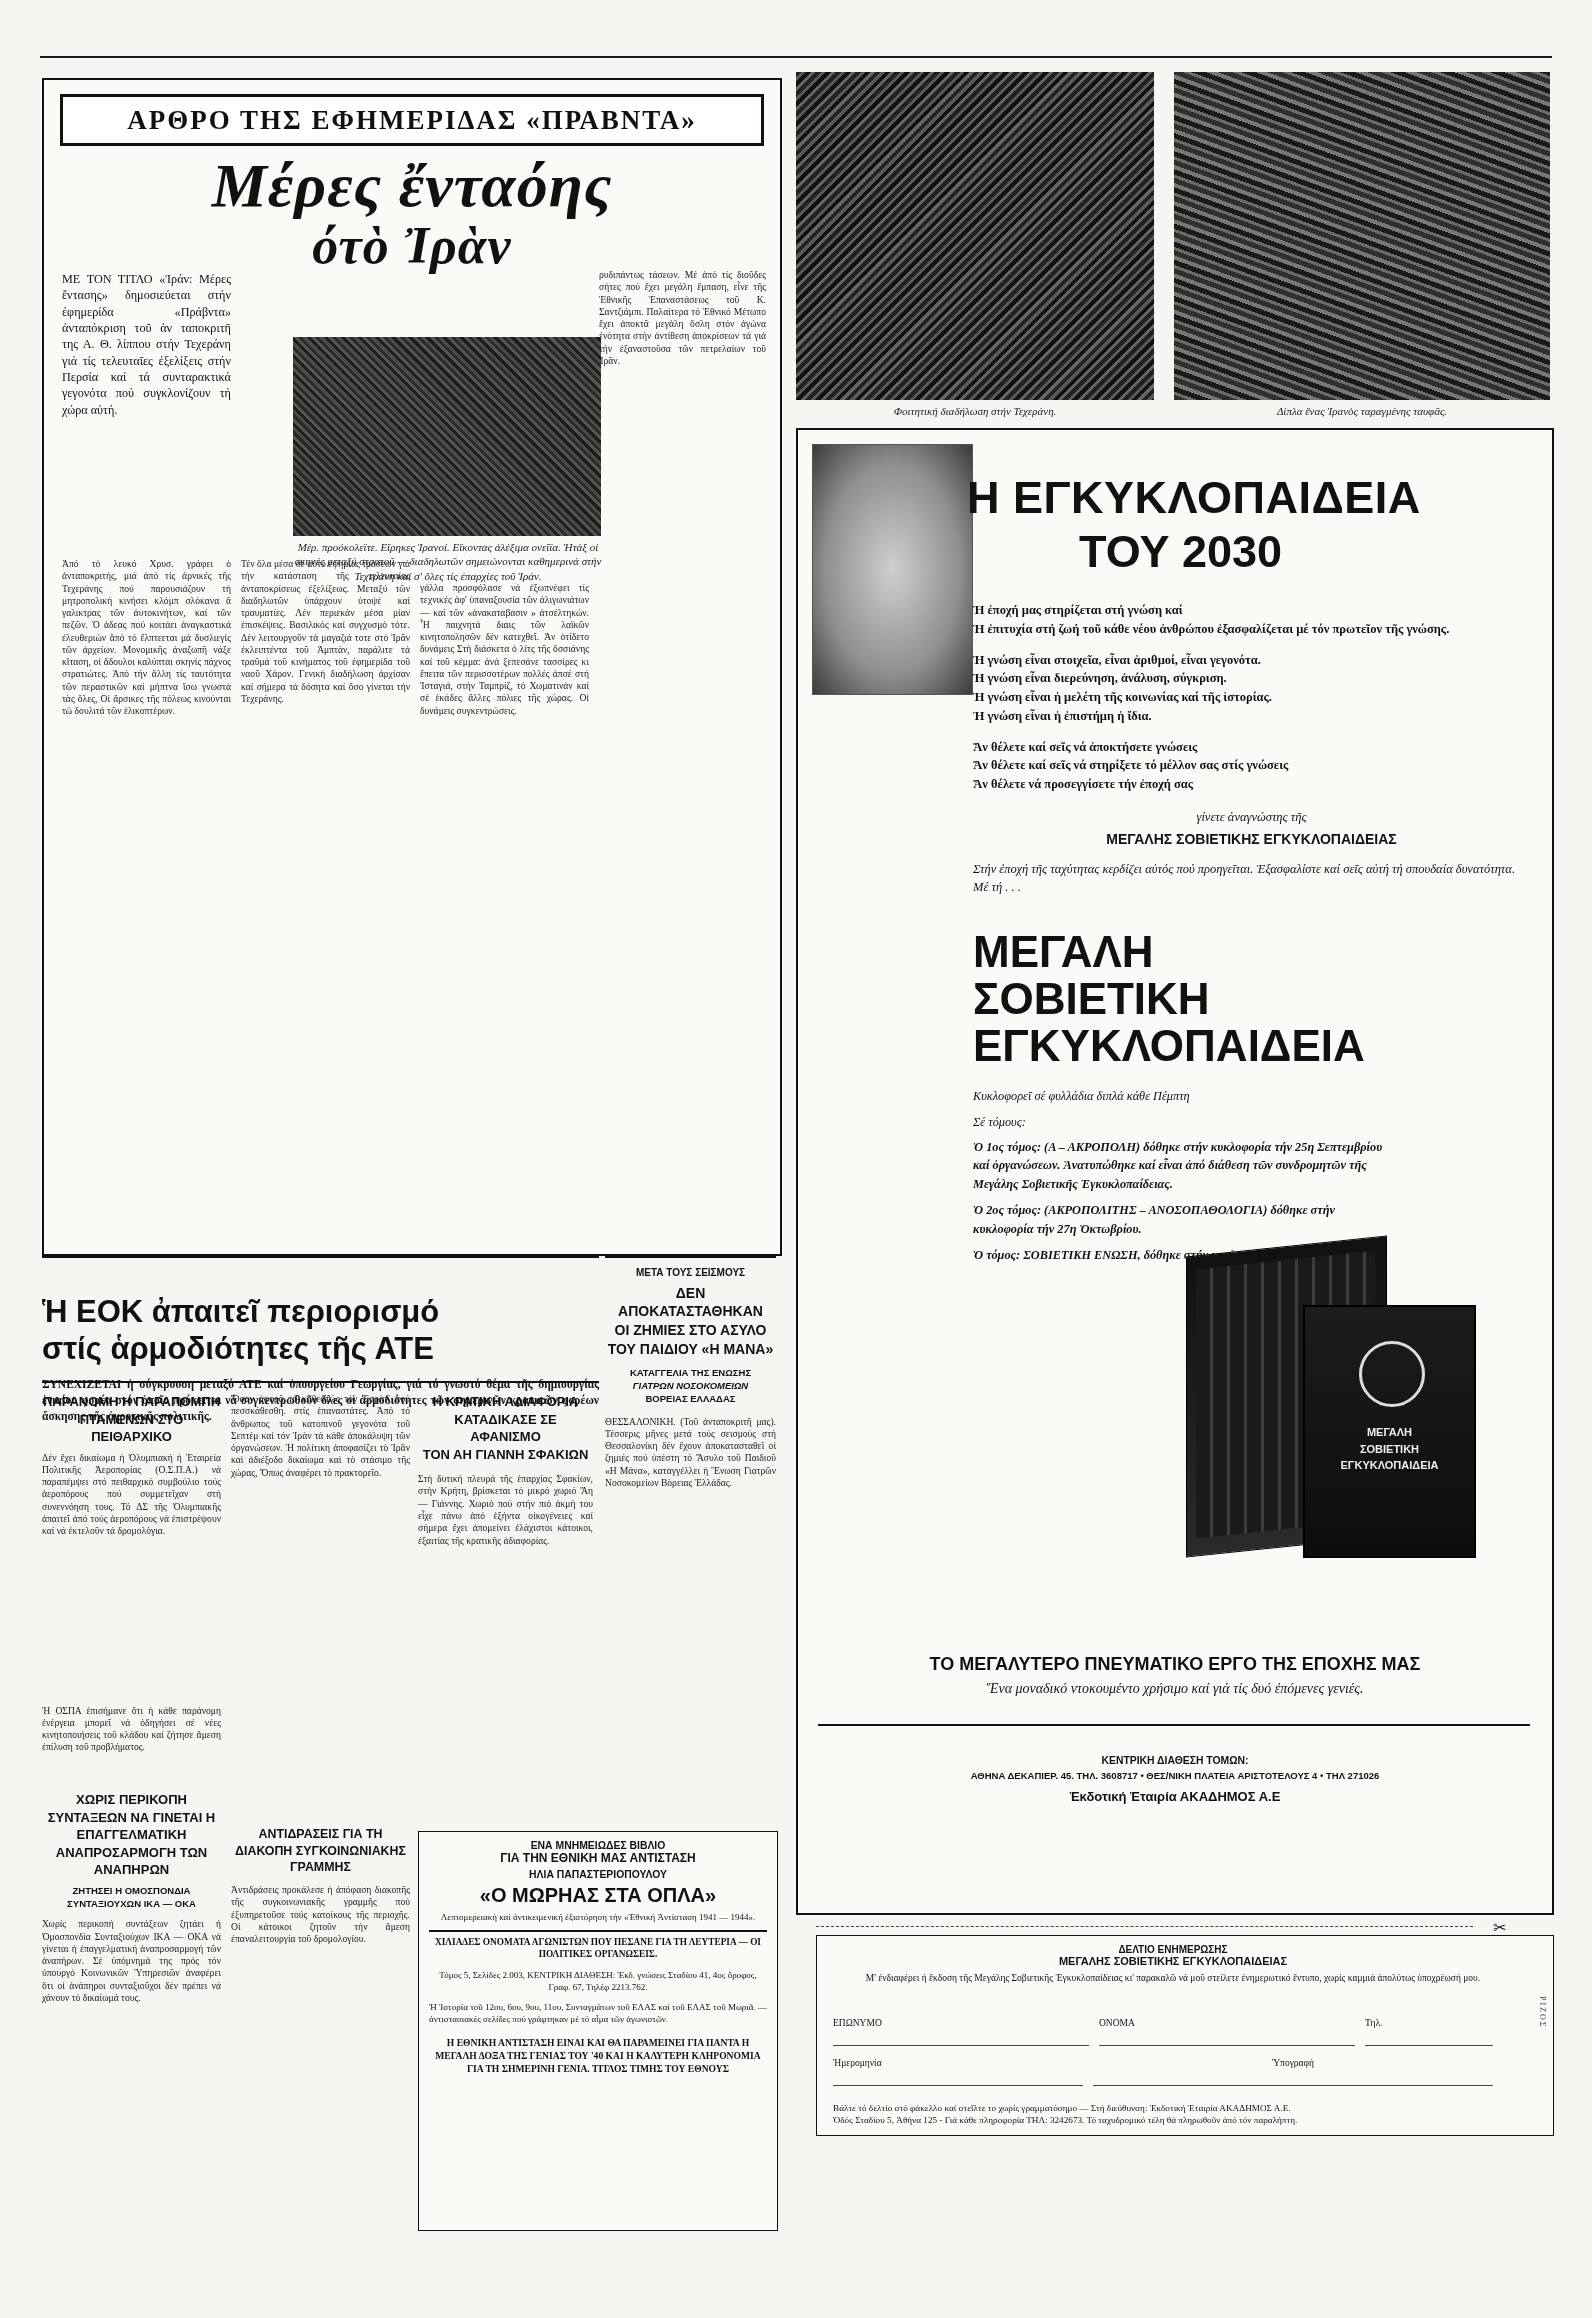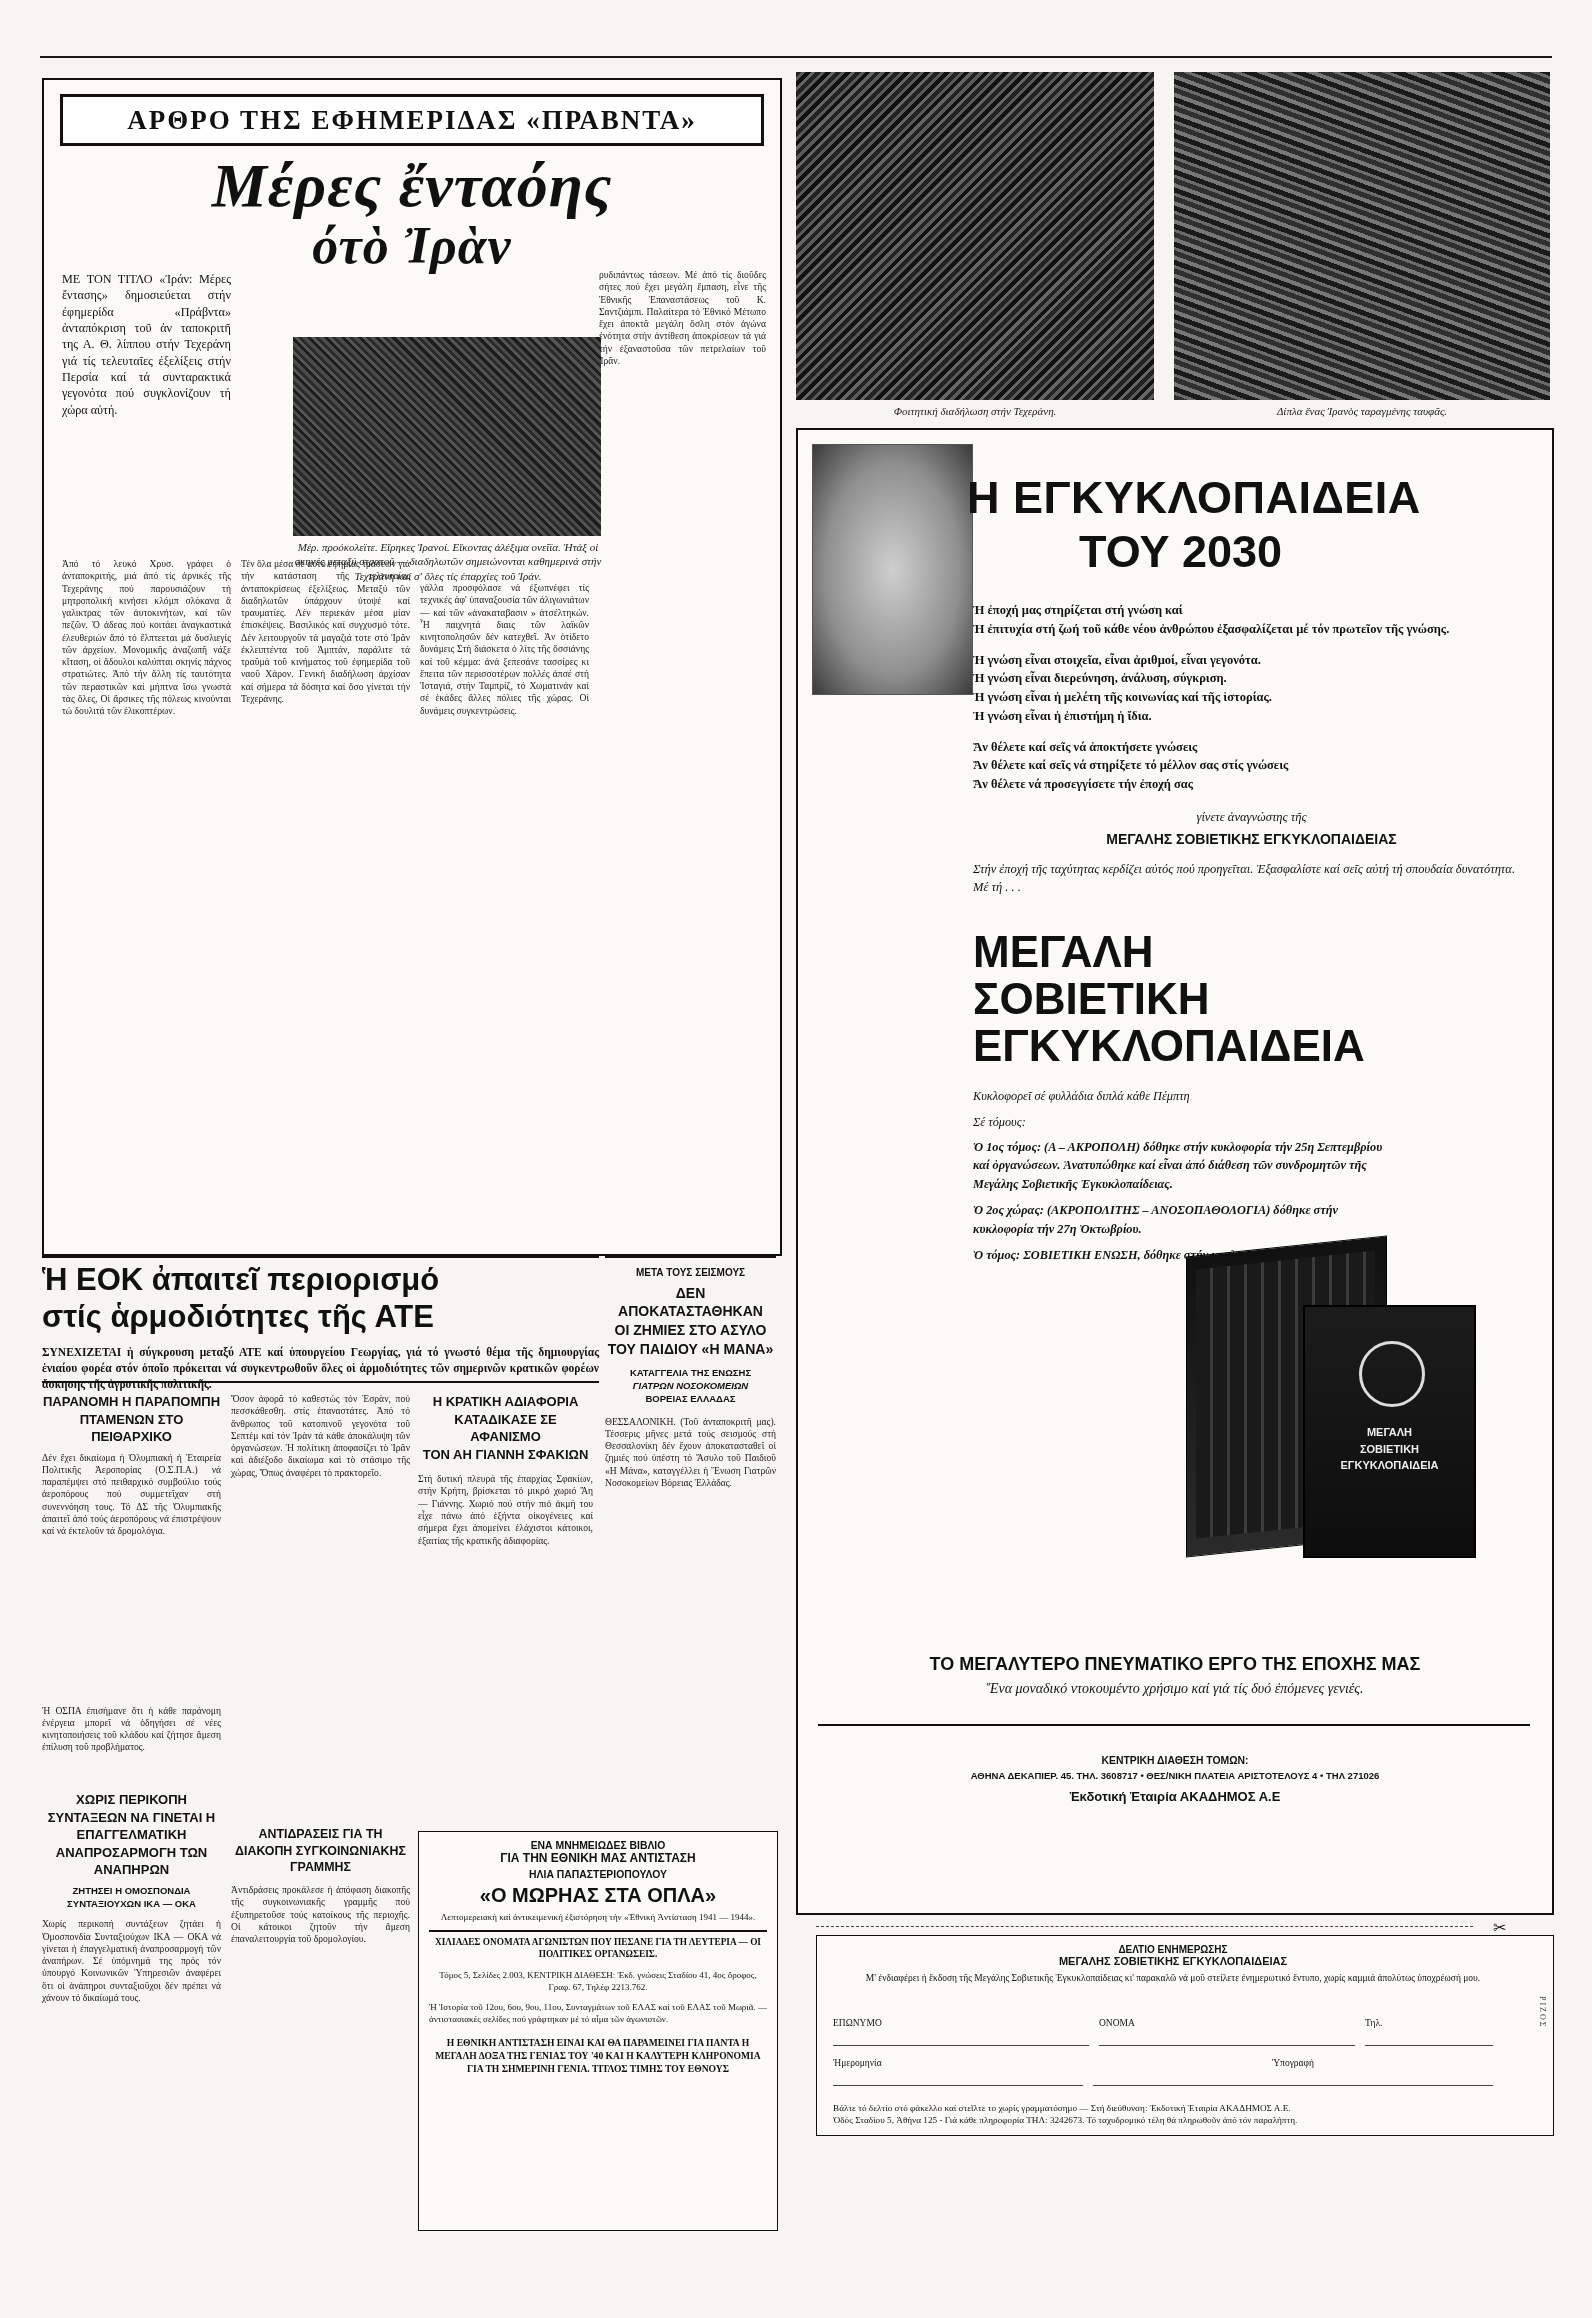--- a/index.html
+++ b/index.html
@@ -30,21 +30,21 @@
   .adbody{position:absolute;left:175px;top:171px;width:557px;font-size:12.5px;line-height:1.5;color:#111;}
   .adbody .b{font-weight:bold;}
   .bigname{position:absolute;left:175px;top:498px;font-family:"Liberation Sans",sans-serif;font-weight:bold;font-size:44px;line-height:1.07;color:#111;}
   .adnote{position:absolute;left:175px;top:657px;width:418px;font-size:12.3px;font-style:italic;line-height:1.5;}
   .books{position:absolute;left:388px;top:756px;width:348px;height:428px;}
   .adfoot{position:absolute;left:20px;right:20px;top:1224px;text-align:center;}
   .adfoot .f1{font-family:"Liberation Sans",sans-serif;font-size:18px;font-weight:bold;}
   .adfoot .f2{font-size:14px;font-style:italic;margin-top:6px;}
   .adaddr{position:absolute;left:20px;right:20px;top:1323px;text-align:center;font-family:"Liberation Sans",sans-serif;font-size:10.4px;line-height:1.5;font-weight:bold;}
   
-  .eok{position:absolute;left:42px;top:1262px;width:557px;}
+  .eok{position:absolute;left:42px;top:1294px;width:557px;}
   .eokh{font-family:"Liberation Sans",sans-serif;font-weight:bold;font-size:31px;line-height:1.18;}
   .eokp{margin-top:10px;font-size:11.5px;line-height:1.38;text-align:justify;font-weight:bold;}
   .subh{font-family:"Liberation Sans",sans-serif;font-weight:bold;font-size:14px;text-align:center;line-height:1.35;}
   .coupon{position:absolute;left:816px;top:1935px;width:736px;height:199px;border:1px solid #111;background:#fbfaf7;}
   .cpt{font-size:9.5px;}
   .ln{border-bottom:1px solid #444;}
   .small{font-size:9.2px;line-height:1.3;}
   .ctr{text-align:center;}
   .bold{font-weight:bold;}
   .ital{font-style:italic;}
@@ -114,21 +114,21 @@
     <div class="bigname">
       <div>ΜΕΓΑΛΗ</div>
       <div>ΣΟΒΙΕΤΙΚΗ</div>
       <div>ΕΓΚΥΚΛΟΠΑΙΔΕΙΑ</div>
     </div>
 
     <div class="adnote">
       <div>Κυκλοφορεῖ σέ φυλλάδια διπλά κάθε Πέμπτη</div>
       <div style="margin-top:8px;">Σέ τόμους:</div>
       <div style="margin-top:6px;" class="bold">Ὁ 1ος τόμος: (Α – ΑΚΡΟΠΟΛΗ) δόθηκε στήν κυκλοφορία τήν 25η Σεπτεμβρίου καί ὀργανώσεων. Ἀνατυπώθηκε καί εἶναι ἀπό διάθεση τῶν συνδρομητῶν τῆς Μεγάλης Σοβιετικῆς Ἐγκυκλοπαίδειας.</div>
-      <div style="margin-top:8px;" class="bold">Ὁ 2ος χώρας: (ΑΚΡΟΠΟΛΙΤΗΣ – ΑΝΟΣΟΠΑΘΟΛΟΓΙΑ) δόθηκε στήν κυκλοφορία τήν 27η Ὀκτωβρίου.</div>
+      <div style="margin-top:8px;" class="bold">Ὁ 2ος τόμος: (ΑΚΡΟΠΟΛΙΤΗΣ – ΑΝΟΣΟΠΑΘΟΛΟΓΙΑ) δόθηκε στήν κυκλοφορία τήν 27η Ὀκτωβρίου.</div>
       <div style="margin-top:8px;" class="bold">Ὁ τόμος: ΣΟΒΙΕΤΙΚΗ ΕΝΩΣΗ, δόθηκε στήν κυκλοφορία τήν 1η Νοεμβρίου.</div>
     </div>
 
     <div class="books">
       <div class="blk" style="left:0;top:60px;width:199px;height:299px;background:linear-gradient(180deg,#111 0%,#2b2b2b 100%);border:1px solid #000;transform:skewY(-6deg);"></div>
       <div class="blk" style="left:10px;top:74px;width:179px;height:269px;background:repeating-linear-gradient(90deg,#1a1a1a 0 14px,#3c3c3c 14px 17px);transform:skewY(-6deg);"></div>
       <div class="blk" style="left:117px;top:119px;width:169px;height:249px;background:linear-gradient(180deg,#1c1c1c,#0d0d0d);border:2px solid #000;">
         <div class="blk" style="left:54px;top:34px;width:60px;height:60px;border:3px solid #dcdcdc;border-radius:50%;"></div>
         <div style="position:absolute;left:0;right:0;top:117px;text-align:center;color:#efefef;font-family:'Liberation Sans',sans-serif;font-size:11px;font-weight:bold;line-height:1.5;">
           <div>ΜΕΓΑΛΗ</div>

